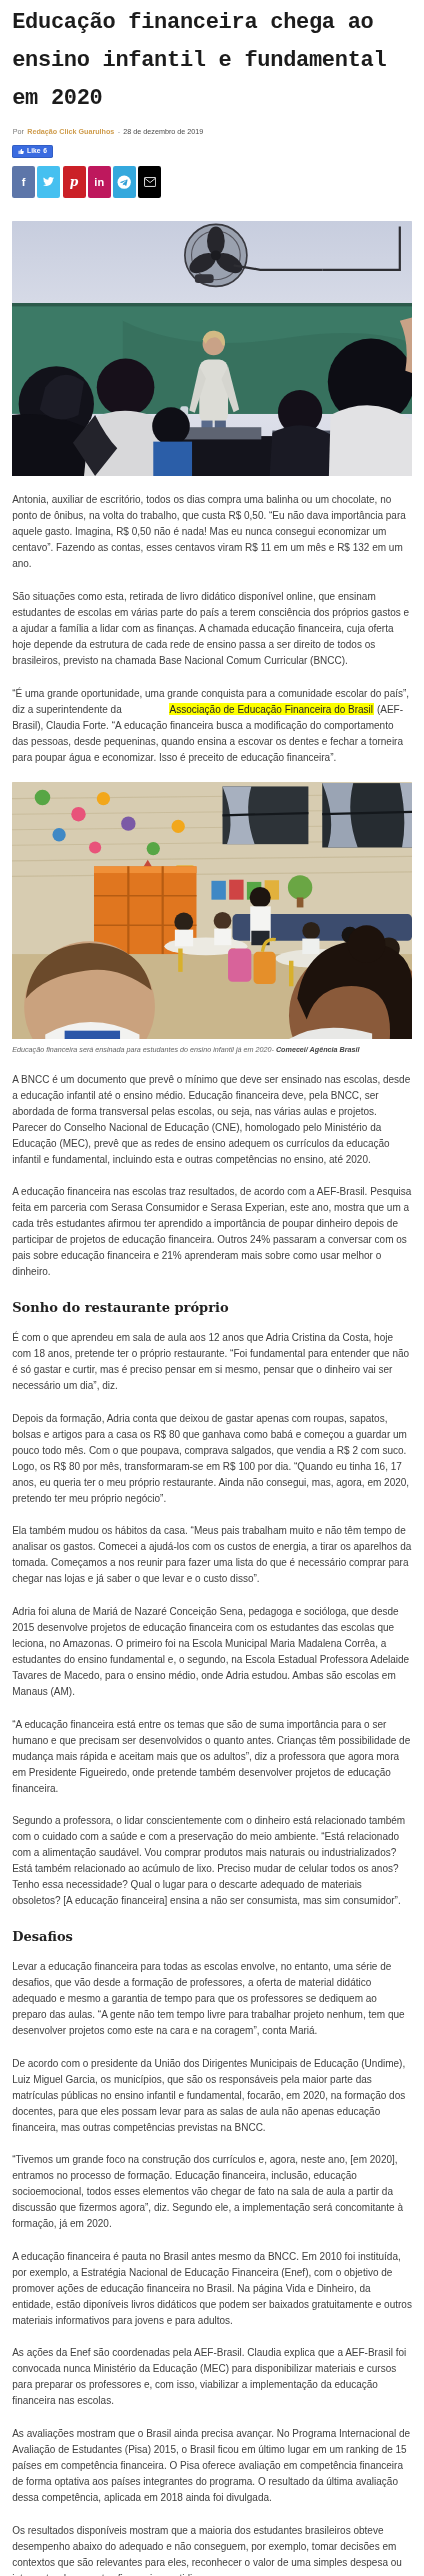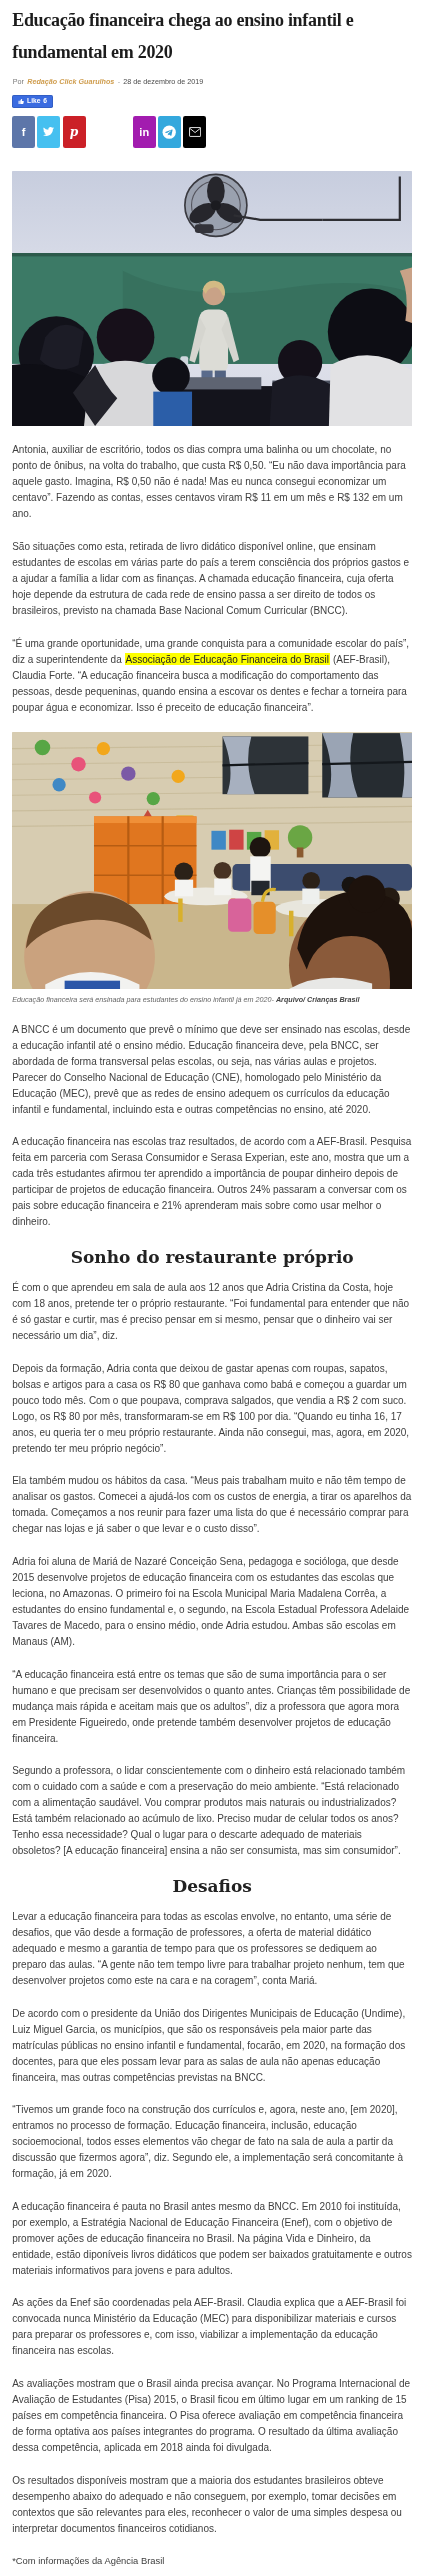--- a/index.html
+++ b/index.html
@@ -5,26 +5,26 @@
   * { box-sizing: border-box; }
   html,body { margin:0; padding:0; }
   body {
     width:425px; min-height:2576px; background:#ffffff;
     font-family:"Liberation Sans", sans-serif; color:#404040;
     -webkit-font-smoothing:antialiased;
   }
   .container { width:400px; margin:0 auto 0 12.2px; padding-top:4.4px; }
 
   h1.article-title {
-    font-family:Liberation Serif, serif; font-weight:700;
-    font-size:18px; line-height:32px; color:#1c1c1c;
+    font-family:Liberation Mono, monospace; font-weight:700;
+    font-size:22px; line-height:38px; color:#1c1c1c;
     margin:0 0 9px 0; letter-spacing:-0.3px;
   }
   .byline { font-size:7.2px; color:#7a7a7a; margin:0 0 0 0.6px; display:flex; align-items:flex-start; gap:3.3px; }
-  .byline .author { font-weight:700; text-decoration:none; cursor:pointer;font-style:italic; }
+  .byline .author { font-weight:700; text-decoration:none; cursor:pointer; }
   .byline .sep { color:#9a9a9a; }
   .byline .date { color:#4a4a4a; }
 
   .like-row { margin-top:8.3px; }
   .like-button {
     display:inline-flex; align-items:center; gap:2.8px;
     color:#fff; font-size:6.7px; font-weight:700;
     padding:1.7px 5px 2.2px 4.4px; border-radius:1.7px; border:0.6px solid rgba(0,0,0,.12);
     cursor:pointer;
   }
@@ -35,33 +35,32 @@
     width:23px; height:32px; border-radius:2.2px; border:none; cursor:pointer;
     display:flex; align-items:center; justify-content:center; color:#fff; padding:0;
   }
   .share-btn .glyph { font-weight:700; font-size:11px; color:#fff; font-family:"Liberation Sans",sans-serif; }
   .share-btn svg { display:block; }
 
   .article-image { margin:23px 0 0 0; width:400px; display:block; border-radius:0.6px; }
   .image-spacer { height:16.6px; }
 
   p.body-par { font-size:10px; line-height:16px; margin:0 0 16.6px 0; color:#404040; }
-  mark.hl { padding:0.6px 1.1px; color:#222; }
+  mark.hl { padding:0.6px 1.1px; color:#222;margin-left:44px; }
 
   .caption {
     font-size:7.2px; line-height:10.5px; color:#666; font-style:italic;
     margin:5.5px 0 16.6px 0;
   }
   .caption b { color:#444; }
 
   h2.section-heading {
     font-family:"DejaVu Serif", serif; font-weight:700;
-    font-size:17px; line-height:21px; color:#222;
+    font-size:13px; line-height:21px; color:#222;
     margin:5.5px 0 12.2px 0;
-    text-align:center;
   }
   .footnote { font-size:9.4px; line-height:16px; color:#404040; margin:4.4px 0 11px 0; }
 </style>
 </head>
 <body>
 
 <div class="container">
 
   <h1 class="article-title">Educação financeira chega ao ensino infantil e fundamental em 2020</h1>
 
@@ -87,21 +86,21 @@
       <span class="glyph">f</span>
     </button>
     <button class="share-btn" style="background-color: rgb(69, 192, 240);">
       <svg width="11" height="11" viewBox="0 0 24 24" fill="#ffffff">
         <path d="M23.95 4.57a10 10 0 01-2.82.77 4.96 4.96 0 002.16-2.72c-.95.56-2.01.96-3.13 1.18a4.92 4.92 0 00-8.38 4.48A13.94 13.94 0 011.64 3.16a4.92 4.92 0 001.52 6.57 4.9 4.9 0 01-2.23-.61v.06a4.92 4.92 0 003.95 4.83 4.9 4.9 0 01-2.22.08 4.93 4.93 0 004.6 3.42A9.87 9.87 0 010 19.54a13.9 13.9 0 007.55 2.21c9.06 0 14.01-7.5 14.01-14.01l-.02-.63a10 10 0 002.41-2.54z"></path>
       </svg>
     </button>
     <button class="share-btn" style="background-color: rgb(203, 32, 39);">
       <span class="glyph" style="font-family:'DejaVu Serif',serif;font-style:italic;font-size:12.2px;">p</span>
     </button>
-    <button class="share-btn" style="background-color: #a21caf; margin-left: 45px;">
+    <button class="share-btn" style="background-color: #be185d;">
       <span class="glyph">in</span>
     </button>
     <button class="share-btn" style="background-color: rgb(52, 168, 221);">
       <svg width="14.4" height="14.4" viewBox="0 0 26 26">
         <circle cx="13" cy="13" r="12" fill="#ffffff"></circle>
         <path d="M6 12.8l12.2-4.7c.6-.2 1.1.1.9.9l-2.1 9.8c-.2.7-.6.9-1.2.6l-3.2-2.4-1.5 1.5c-.2.2-.3.3-.6.3l.2-3.2 5.8-5.3c.3-.2-.1-.4-.4-.2l-7.2 4.5-3.1-1c-.7-.2-.7-.7.2-.8z" fill="#2f9fd6"></path>
       </svg>
     </button>
     <button class="share-btn" style="background-color: rgb(0, 0, 0);">
       <svg width="12.2" height="10" viewBox="0 0 22 18" fill="none" stroke="#ffffff" stroke-width="1.6">
@@ -260,21 +259,21 @@
       <path d="M25 390 q10 -95 115 -100 q95 5 112 85 q-60 -45 -120 -35 q-75 10 -107 50 z" fill="#6b4a2b"></path>
       <path d="M60 455 q80 -45 170 0 l0 8 l-170 0 z" fill="#f2f2f0"></path>
       <rect x="95" y="448" width="100" height="15" fill="#2b56a8"></rect>
       <circle cx="625" cy="420" r="125" fill="#8a5a3a"></circle>
       <path d="M515 390 q15 -100 115 -105 q85 8 92 70 l0 108 l-40 0 q5 -90 -60 -95 q-70 -5 -90 60 z" fill="#1d120c"></path>
       <circle cx="640" cy="292" r="34" fill="#1d120c"></circle>
       <path d="M500 463 q60 -35 150 -10 l0 10 z" fill="#e8e8e6"></path>
     </g>
   </svg>
 
-  <div class="caption"><span>Educação financeira será ensinada para estudantes do ensino infantil já em 2020- </span><b>Arquivo/ Crianças Brasil</b></div>
+  <div class="caption"><span>Educação financeira será ensinada para estudantes do ensino infantil já em 2020- </span><b>Comecei/ Agência Brasil</b></div>
 
   <p class="body-par">A BNCC é um documento que prevê o mínimo que deve ser ensinado nas escolas, desde a educação infantil até o ensino médio. Educação financeira deve, pela BNCC, ser abordada de forma transversal pelas escolas, ou seja, nas várias aulas e projetos. Parecer do Conselho Nacional de Educação (CNE), homologado pelo Ministério da Educação (MEC), prevê que as redes de ensino adequem os currículos da educação infantil e fundamental, incluindo esta e outras competências no ensino, até 2020.</p>
   <p class="body-par">A educação financeira nas escolas traz resultados, de acordo com a AEF-Brasil. Pesquisa feita em parceria com Serasa Consumidor e Serasa Experian, este ano, mostra que um a cada três estudantes afirmou ter aprendido a importância de poupar dinheiro depois de participar de projetos de educação financeira. Outros 24% passaram a conversar com os pais sobre educação financeira e 21% aprenderam mais sobre como usar melhor o dinheiro.</p>
 
   <h2 class="section-heading">Sonho do restaurante próprio</h2>
   <p class="body-par">É com o que aprendeu em sala de aula aos 12 anos que Adria Cristina da Costa, hoje com 18 anos, pretende ter o próprio restaurante. “Foi fundamental para entender que não é só gastar e curtir, mas é preciso pensar em si mesmo, pensar que o dinheiro vai ser necessário um dia”, diz.</p>
   <p class="body-par">Depois da formação, Adria conta que deixou de gastar apenas com roupas, sapatos, bolsas e artigos para a casa os R$ 80 que ganhava como babá e começou a guardar um pouco todo mês. Com o que poupava, comprava salgados, que vendia a R$ 2 com suco. Logo, os R$ 80 por mês, transformaram-se em R$ 100 por dia. “Quando eu tinha 16, 17 anos, eu queria ter o meu próprio restaurante. Ainda não consegui, mas, agora, em 2020, pretendo ter meu próprio negócio”.</p>
   <p class="body-par">Ela também mudou os hábitos da casa. “Meus pais trabalham muito e não têm tempo de analisar os gastos. Comecei a ajudá-los com os custos de energia, a tirar os aparelhos da tomada. Começamos a nos reunir para fazer uma lista do que é necessário comprar para chegar nas lojas e já saber o que levar e o custo disso”.</p>
   <p class="body-par">Adria foi aluna de Mariá de Nazaré Conceição Sena, pedagoga e socióloga, que desde 2015 desenvolve projetos de educação financeira com os estudantes das escolas que leciona, no Amazonas. O primeiro foi na Escola Municipal Maria Madalena Corrêa, a estudantes do ensino fundamental e, o segundo, na Escola Estadual Professora Adelaide Tavares de Macedo, para o ensino médio, onde Adria estudou. Ambas são escolas em Manaus (AM).</p>
   <p class="body-par">“A educação financeira está entre os temas que são de suma importância para o ser humano e que precisam ser desenvolvidos o quanto antes. Crianças têm possibilidade de mudança mais rápida e aceitam mais que os adultos”, diz a professora que agora mora em Presidente Figueiredo, onde pretende também desenvolver projetos de educação financeira.</p>

